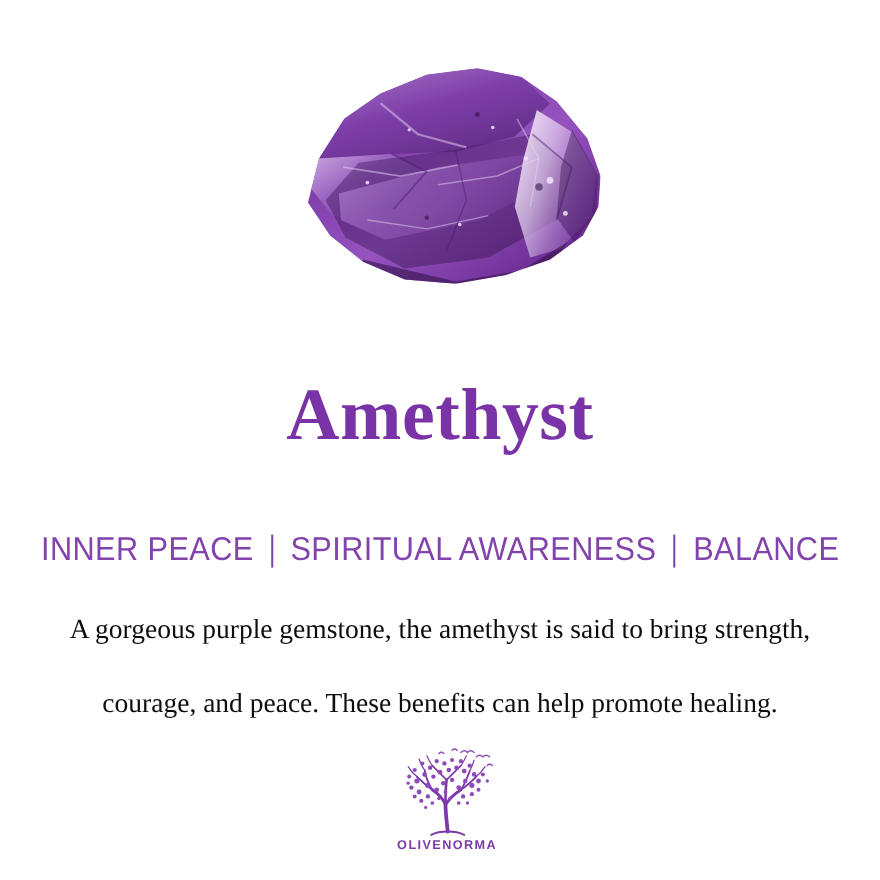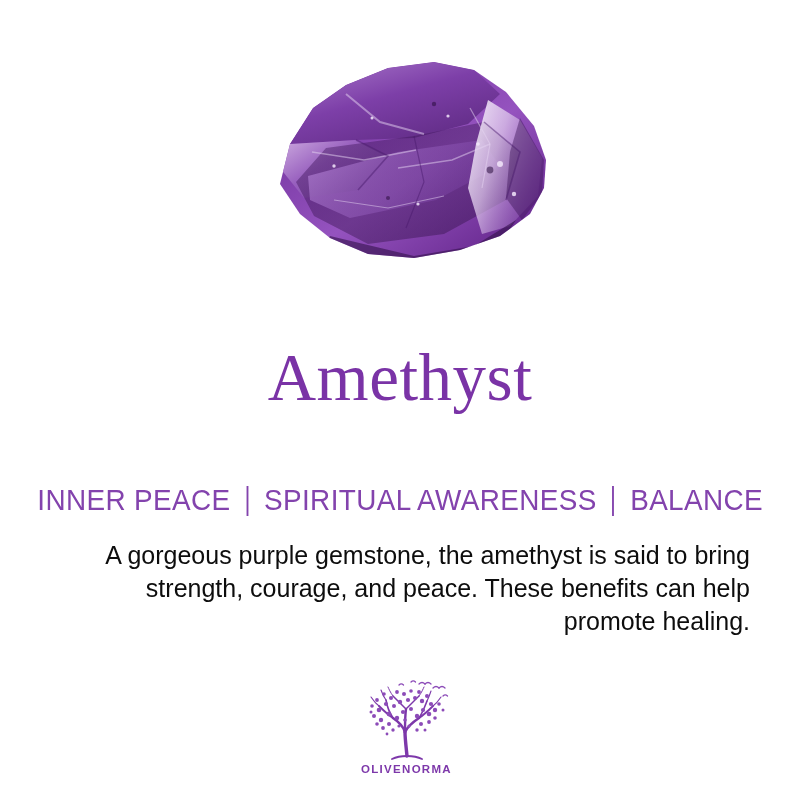--- a/index.html
+++ b/index.html
@@ -42,21 +42,21 @@
   .gem-svg {
     display: block;
     width: 330px;
     height: 230px;
   }
 
   
   .title {
     font-family: "Liberation Serif", "DejaVu Serif", serif;
     font-size: 67px;
-    font-weight: 400;
+    font-weight: 700;
     line-height: 1;
     color: #7a33a6;
     letter-spacing: 0.5px;
     margin-top: 24px;
     text-align: center;
   }
 
   
   .keywords {
     margin-top: 27px;
@@ -82,24 +82,24 @@
     background: #8343ad;
     margin: 0 17px;
     position: relative;
     top: 1px;
   }
 
   
   .desc {
     margin-top: 22px;
     width: 700px;
-    text-align: right;
-    font-family: Liberation Sans, sans-serif;
+    text-align: center;
+    font-family: Liberation Serif, serif;
     font-size: 25px;
-    line-height: 33px;
+    line-height: 67px;
     color: #0d0d0d;
   }
 
   
   .logo {
     position: absolute;
     left: 13px;
     right: 0;
     top: 676px;
     display: flex;

